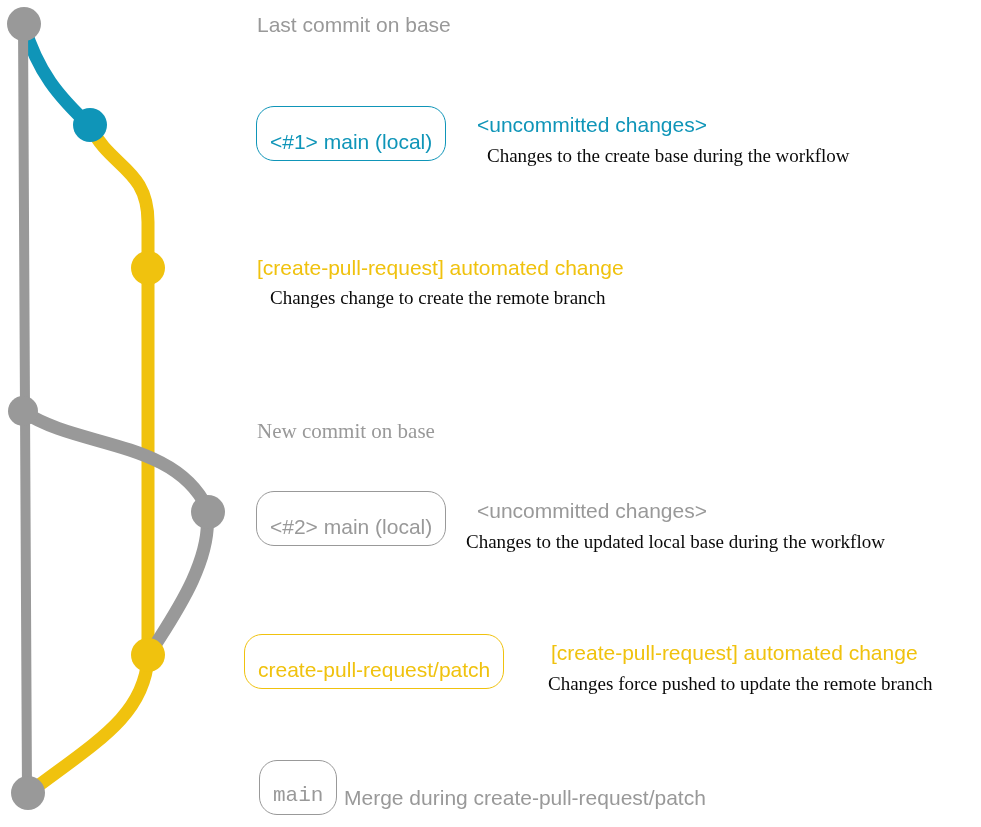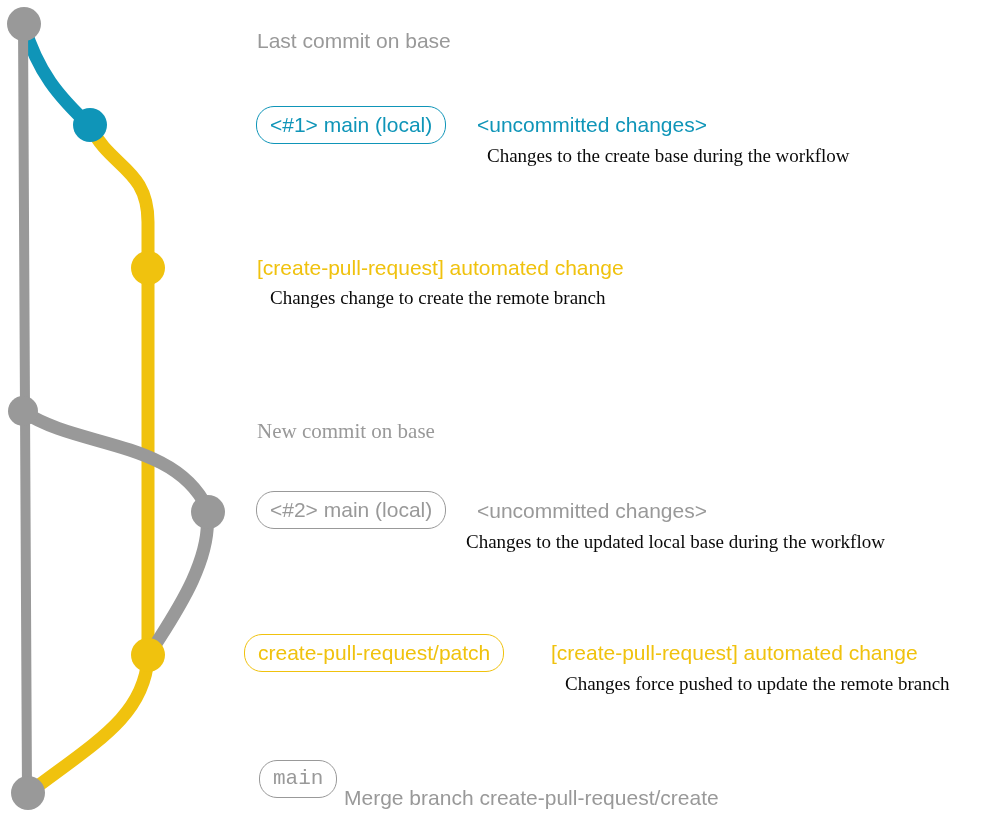--- a/index.html
+++ b/index.html
@@ -47,21 +47,21 @@
     color: var(--c-annotation_text);
     white-space: nowrap;
     line-height: 1.1;
   }
 
   .tag {
     position: absolute;
     display: inline-block;
     border: 1.5px solid;
     border-radius: 18px;
-    padding: 6px 13px 7px 13px;
+    padding: 23px 13px 7px 13px;
     font-size: 21px;
     white-space: nowrap;
     line-height: 1.1;
     background: var(--c-background);
   }
   .tag.gray   { border-color: var(--c-gray); }
   .tag.blue   { border-color: var(--c-blue); }
   .tag.yellow { border-color: var(--c-yellow); }
 </style>
 </head>
@@ -85,35 +85,35 @@
 
     <circle class="n-gray" cx="24" cy="24" r="17"></circle>
     <circle class="n-blue" cx="90" cy="125" r="17"></circle>
     <circle class="n-yellow" cx="148" cy="268" r="17"></circle>
     <circle class="n-gray" cx="23" cy="411" r="15"></circle>
     <circle class="n-gray" cx="208" cy="512" r="17"></circle>
     <circle class="n-yellow" cx="148" cy="655" r="17"></circle>
     <circle class="n-gray" cx="28" cy="793" r="17"></circle>
   </svg>
 
-  <div class="note gray" style="left:257px; top:29px;">Last commit on base</div>
+  <div class="note gray" style="left:257px; top:13px;">Last commit on base</div>
 
   <div class="tag blue" style="left:256px; top:106px;">&lt;#1&gt; main (local)</div>
   <div class="note blue" style="left:477px; top:113px;">&lt;uncommitted changes&gt;</div>
   <div class="serif-note" style="left:487px; top:146px;">Changes to the create base during the workflow</div>
 
   <div class="note yellow" style="left:257px; top:256px;">[create-pull-request] automated change</div>
   <div class="serif-note" style="left:270px; top:288px;">Changes change to create the remote branch</div>
 
   <div class="note gray" style="left:257px; top:420px;font-family:Liberation Serif, serif;">New commit on base</div>
 
   <div class="tag gray" style="left:256px; top:491px;">&lt;#2&gt; main (local)</div>
   <div class="note gray" style="left:477px; top:499px;">&lt;uncommitted changes&gt;</div>
   <div class="serif-note" style="left:466px; top:532px;">Changes to the updated local base during the workflow</div>
 
   <div class="tag yellow" style="left:244px; top:634px;">create-pull-request/patch</div>
   <div class="note yellow" style="left:551px; top:641px;">[create-pull-request] automated change</div>
-  <div class="serif-note" style="left:565px; top:674px;text-align:center;">Changes force pushed to update the remote branch</div>
+  <div class="serif-note" style="left:548px; top:674px;text-align:center;">Changes force pushed to update the remote branch</div>
 
   <div class="tag gray" style="left:259px; top:760px;font-family:Liberation Mono, monospace;">main</div>
-  <div class="note gray" style="left:344px; top:786px;">Merge branch create-pull-request/create</div>
+  <div class="note gray" style="left:344px; top:786px;">Merge during create-pull-request/patch</div>
 
 </div>
 
 </body></html>

